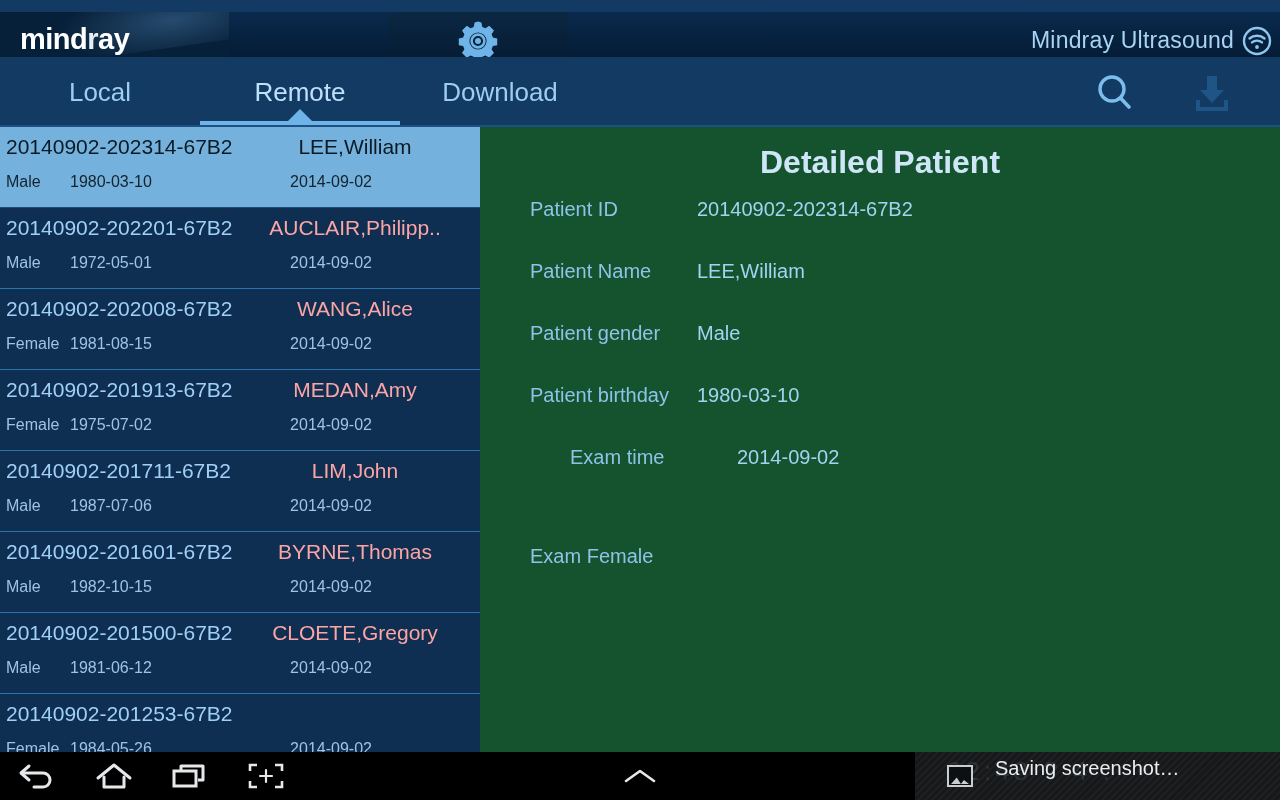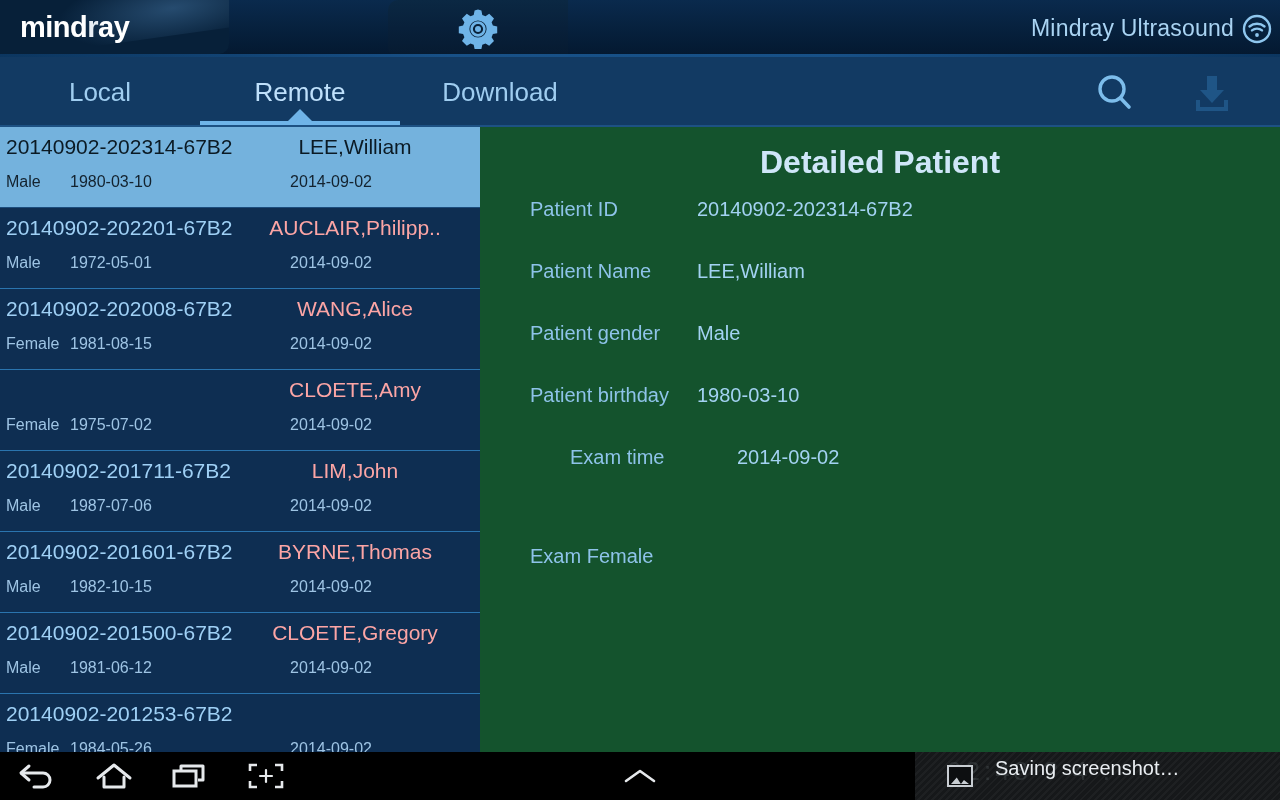--- a/index.html
+++ b/index.html
@@ -6,21 +6,21 @@
   html,body { width:1280px; height:800px; overflow:hidden; }
   body {
     font-family:"Liberation Sans", sans-serif;
     background:#123a63;
     -webkit-font-smoothing:antialiased;
   }
   #app { position:relative; width:1280px; height:800px; overflow:hidden; }
 
   
   .header {
-    position:absolute; left:0; top:0; width:1280px; height:57px;
+    position:absolute; left:0; top:12px; width:1280px; height:57px;
     background:linear-gradient(180deg,#0a2a4d 0%,#06203c 55%,#04182f 100%);
     overflow:hidden;
     padding-left:40px;
   }
   .header:after{
     content:""; position:absolute; left:0; bottom:0; width:100%; height:3px;
     background:linear-gradient(90deg,#0d3b68,#1b5a96 35%,#1b5a96 65%,#0d3b68);
     opacity:.85;
   }
   .logo-plate{
@@ -234,21 +234,22 @@
           <span class="pname">WANG,Alice</span>
         </div>
         <div class="r2">
           <span class="sex">Female</span>
           <span class="dob">1981-08-15</span>
           <span class="exam">2014-09-02</span>
         </div>
       </div>
       <div class="row">
         <div class="r1">
-          <span class="pname">CLOETE,Amy</span>
+          <span class="pid">20140902-201913-67B2</span>
+          <span class="pname">MEDAN,Amy</span>
         </div>
         <div class="r2">
           <span class="sex">Female</span>
           <span class="dob">1975-07-02</span>
           <span class="exam">2014-09-02</span>
         </div>
       </div>
       <div class="row">
         <div class="r1">
           <span class="pid">20140902-201711-67B2</span>

